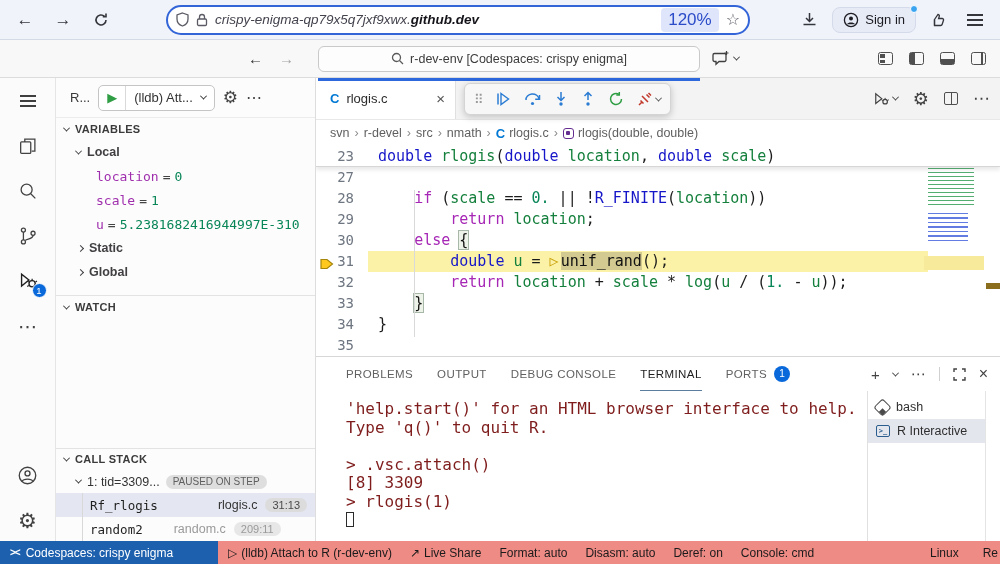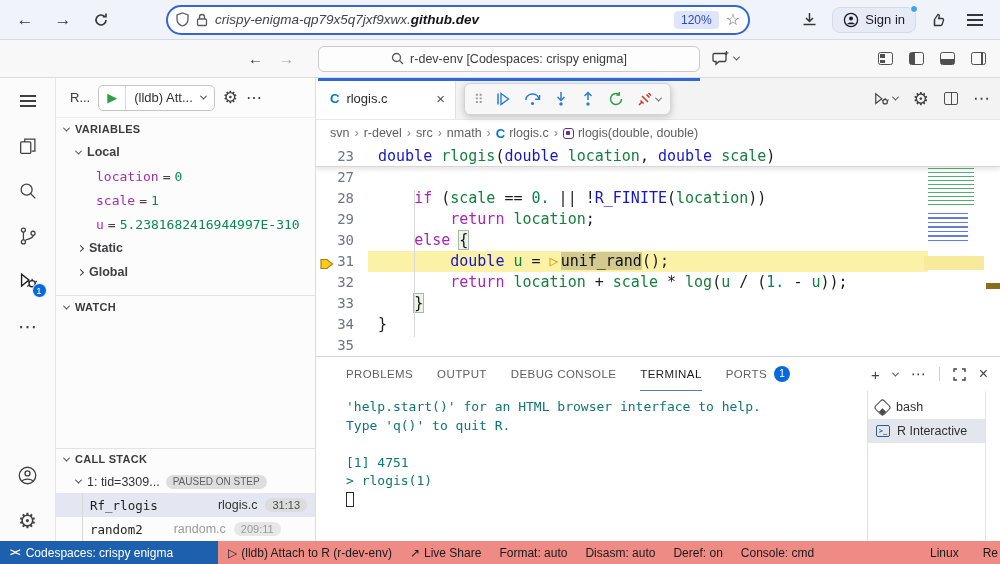--- a/index.html
+++ b/index.html
@@ -17,21 +17,21 @@
 
   
   .browser-bar { height:40px; background:#f0f3fa; border-bottom:1px solid #d4dae6;
     display:flex; align-items:center; padding:0 10px; gap:8px; }
   .nav-btn { width:30px; height:30px; display:flex; align-items:center; justify-content:center;
     font-size:17px; color:#35363c; border-radius:4px; }
   .url-pill { margin-left:42px; width:584px; height:30px; background:#fff; border:2px solid #3465d8;
     border-radius:15px; display:flex; align-items:center; padding:0 8px; gap:7px; }
   .url-text { flex:1; font-size:13.5px; color:#43434e; white-space:nowrap; overflow:hidden;font-style:italic; }
   .url-text b { color:#15141a; }
-  .zoom-pill { background:#dfe6fb; color:#2b4bc8; font-size:12px; padding:2px 7px; border-radius:4px; }
+  .zoom-pill { background:#dfe6fb; color:#2b4bc8; font-size:17px; padding:2px 7px; border-radius:4px; }
   .star { font-size:16px; color:#5b5b66; }
   .signin { display:flex; align-items:center; gap:6px; background:#e7ebf6; border:1px solid #d4daea;
     border-radius:8px; padding:4px 10px; position:relative; color:#1c1b22; }
   .signin .dot { position:absolute; top:-3px; right:-3px; width:8px; height:8px; border-radius:50%; background:#3ba4f0; border:1px solid #fff; }
   .right-tools { margin-left:auto; display:flex; align-items:center; gap:14px; }
   svg.glyph { display:block; }
 
   
   .titlebar { height:38px; background:#f8f8f8; border-bottom:1px solid #dcdcdc;
     display:flex; align-items:center; padding:0 12px; position:relative; }
@@ -135,21 +135,21 @@
   
   .panel { height:185px; border-top:1px solid #d7d7d7; display:flex; flex-direction:column; }
   .panel-tabs { height:34px; display:flex; align-items:center; gap:24px; padding-left:30px; position:relative; }
   .ptab { font-size:11.5px; letter-spacing:.4px; color:#616161; height:100%; display:flex; align-items:center; gap:7px; border-bottom:1.5px solid transparent; }
   .ptab.active { color:#1e1e1e; border-bottom-color:#5b7e9f; }
   .ptab .badge { background:#0a69da; color:#fff; width:16px; height:16px; border-radius:50%; font-size:10px;
     display:flex; align-items:center; justify-content:center; letter-spacing:0; }
   .panel-actions { position:absolute; right:12px; display:flex; align-items:center; gap:13px; color:#424242; font-size:15px; }
   .pa-div { width:1px; height:14px; background:#d0d0d0; }
   .panel-body { flex:1; display:flex; min-height:0; }
-  .terminal { flex:1; padding:8px 0 0 30px; font-family:"DejaVu Sans Mono", monospace; font-size:13px; color:#0f766e; }
+  .terminal { flex:1; padding:8px 0 0 30px; font-family:"DejaVu Sans Mono", monospace; font-size:16px; color:#7f1d1d; }
   .term-line { height:18.5px; white-space:pre; }
   .cursor { display:inline-block; width:8px; height:15px; border:1px solid #2b2b2b; vertical-align:-2px; }
   .term-list { width:118px; border-left:1px solid #e0e0e0; padding-top:4px; }
   .sess-row { height:24px; display:flex; align-items:center; gap:7px; padding-left:8px; color:#2f2f2f; font-size:12.5px; }
   .sess-row.selected { background:#e4e6ee; }
   .bash-ico { width:13px; height:13px; border:1.3px solid #4a4a4a; border-radius:3px; transform:rotate(45deg); position:relative; }
   .bash-ico:before { content:""; position:absolute; right:0; bottom:0; width:5px; height:5px; background:#4a4a4a; }
   .rterm-ico { width:14px; height:12px; border:1.3px solid #2b5e8e; border-radius:2px; color:#2b5e8e;
     font-size:7px; font-weight:bold; display:flex; align-items:center; justify-content:center; font-family:"DejaVu Sans Mono",monospace; }
   .scroll-gutter { width:15px; border-left:1px solid #e4e4e4; }
@@ -504,21 +504,22 @@
               <path d="M1 4V1h3M9 1h3v3M12 9v3H9M4 12H1V9" fill="none" stroke="#424242" stroke-width="1.4"></path>
             </svg>
             <span style="font-size:16px;">×</span>
           </div>
         </div>
       <div class="panel-body">
         <div class="terminal" id="terminal">
             <div class="term-line">'help.start()' for an HTML browser interface to help.</div>
             <div class="term-line">Type 'q()' to quit R.</div>
             <div class="term-line"></div>
-            <div class="term-line">[1] 4751</div>
+            <div class="term-line">&gt; .vsc.attach()</div>
+            <div class="term-line">[8] 3309</div>
             <div class="term-line">&gt; rlogis(1)</div>
             <div class="term-line"><span class="cursor"></span></div>
           </div>
         <div class="term-list" id="term-list">
             <div class="sess-row">
               <span class="bash-ico"></span>
               <span>bash</span>
             </div>
             <div class="sess-row selected">
               <span class="rterm-ico">&gt;_</span>

